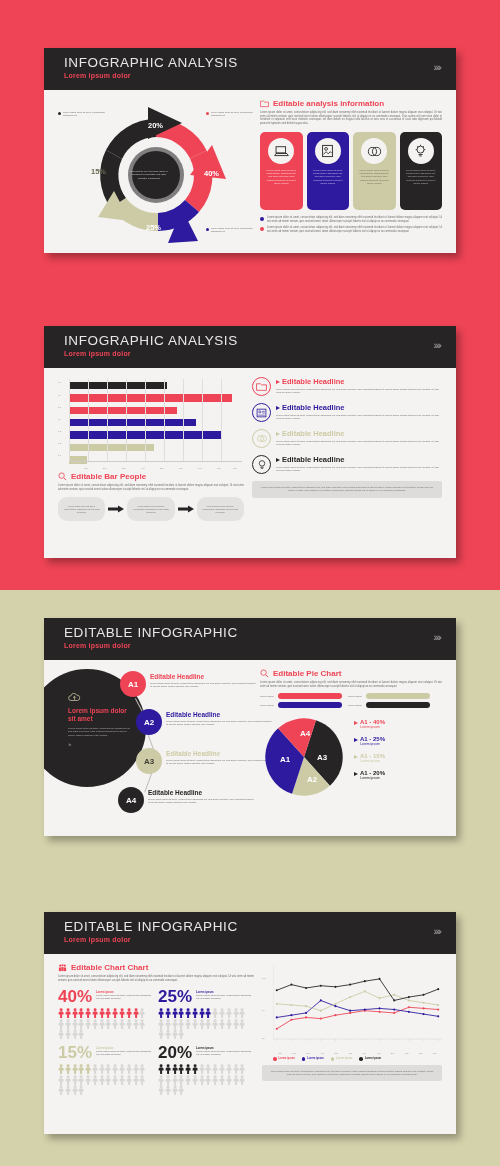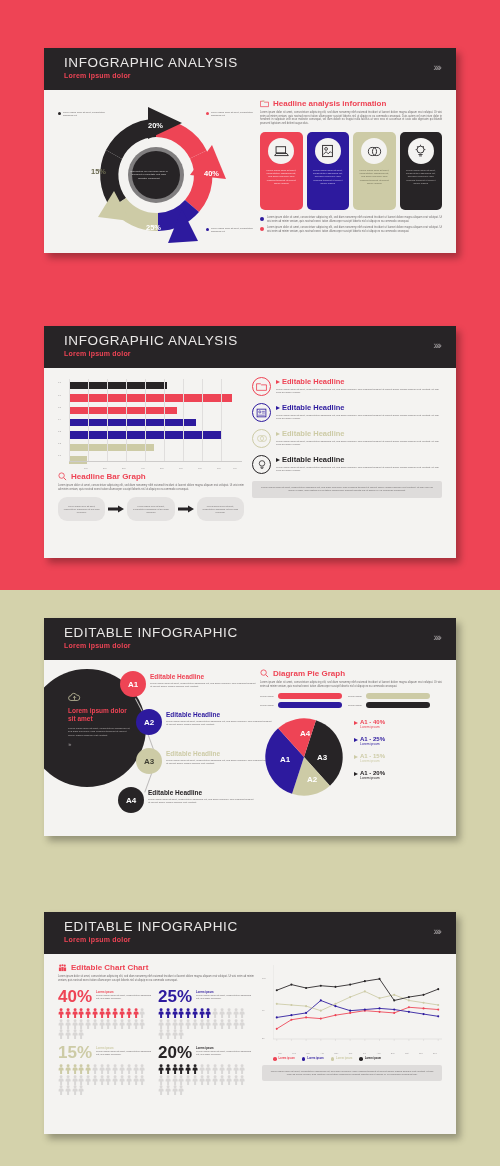--- a/index.html
+++ b/index.html
@@ -263,21 +263,21 @@
           <div class="lorem">Lorem ipsum dolor sit amet, consectetuer adipiscing elit, sed diam nonummy nibh euismod tincidunt ut laoreet dolore magna aliquam erat volutpat.</div>
         </div>
       </div>
 
       <div class="s1-right">
         <div class="sec-title">
           <svg class="ico" viewBox="0 0 20 16">
               <path d="M1 3h7l2 2h9v10H1z" fill="none" stroke="#ee4455" stroke-width="1.6"></path>
               <rect x="5" y="1" width="5" height="3" fill="#cdcba6"></rect>
             </svg>
-          <span>Headline analysis information</span>
+          <span>Editable analysis information</span>
         </div>
         <div class="lorem" style="margin-top:3px">Lorem ipsum dolor sit amet, consectetuer adipiscing elit, sed diam nonummy nibh euismod tincidunt ut laoreet dolore magna aliquam erat volutpat. Ut wisi enim ad minim veniam, quis nostrud exerci tation ullamcorper suscipit lobortis nisl ut aliquip ex ea commodo consequat. Duis autem vel eum iriure dolor in hendrerit in vulputate velit esse molestie consequat, vel illum dolore eu feugiat nulla facilisis at vero eros et accumsan et iusto odio dignissim qui blandit praesent luptatum zzril delenit augue duis.</div>
 
         <div class="cards">
           <div class="card" style="background:#ee4455">
             <div class="circ">
               <svg width="15" height="13" viewBox="0 0 22 18">
                   <rect x="3" y="2" width="14" height="9" fill="none" stroke="#272426" stroke-width="1.3"></rect>
                   <path d="M1 15h20l-2-3H3z" fill="none" stroke="#272426" stroke-width="1.3"></path>
                 </svg>
@@ -389,21 +389,21 @@
           <div class="xt" style="left:140px">700</div>
           <div class="xt" style="left:159px">800</div>
           <div class="xt" style="left:175px">900</div>
         </div>
 
         <div class="sec-title" style="margin-top:2px">
           <svg class="ico" viewBox="0 0 20 20">
               <circle cx="8" cy="8" r="6" fill="none" stroke="#ee4455" stroke-width="1.8"></circle>
               <path d="M13 13l5 5" stroke="#ee4455" stroke-width="2"></path>
             </svg>
-          <span>Headline Bar Graph</span>
+          <span>Editable Bar People</span>
         </div>
         <div class="lorem" style="margin-top:3px">Lorem ipsum dolor sit amet, consectetuer adipiscing elit, sed diam nonummy nibh euismod tincidunt ut laoreet dolore magna aliquam erat volutpat. Ut wisi enim ad minim veniam, quis nostrud exerci tation ullamcorper suscipit lobortis nisl ut aliquip ex ea commodo consequat.</div>
 
         <div class="flow">
           <div class="fbox">Lorem ipsum dolor sit amet, consectetuer adipiscing elit sed diam nonummy</div>
           <svg class="farrow" viewBox="0 0 32 16">
               <path d="M0 5h20V1l12 7-12 7v-4H0z" fill="#272426"></path>
             </svg>
           <div class="fbox">Lorem ipsum dolor sit amet, consectetuer adipiscing elit sed diam nonummy</div>
           <svg class="farrow" viewBox="0 0 32 16">
@@ -525,21 +525,21 @@
           <div class="ab">Lorem ipsum dolor sit amet, consectetuer adipiscing elit, sed diam nonummy nibh euismod tincidunt ut laoreet dolore magna aliquam erat volutpat.</div>
         </div>
       </div>
 
       <div class="s3-right">
         <div class="sec-title">
           <svg class="ico" viewBox="0 0 20 20">
               <circle cx="8" cy="8" r="6" fill="none" stroke="#ee4455" stroke-width="1.8"></circle>
               <path d="M13 13l5 5" stroke="#ee4455" stroke-width="2"></path>
             </svg>
-          <span>Diagram Pie Graph</span>
+          <span>Editable Pie Chart</span>
         </div>
         <div class="lorem" style="margin-top:3px">Lorem ipsum dolor sit amet, consectetuer adipiscing elit, sed diam nonummy nibh euismod tincidunt ut laoreet dolore magna aliquam erat volutpat. Ut wisi enim ad minim veniam, quis nostrud exerci tation ullamcorper suscipit lobortis nisl ut aliquip ex ea commodo consequat.</div>
 
         <div class="plegend">
           <div class="pl">
               <span class="ptx">Lorem ipsum</span>
               <span class="pbar" style="background:#ee4455"></span>
             </div>
           <div class="pl">
               <span class="ptx">Lorem ipsum</span>

